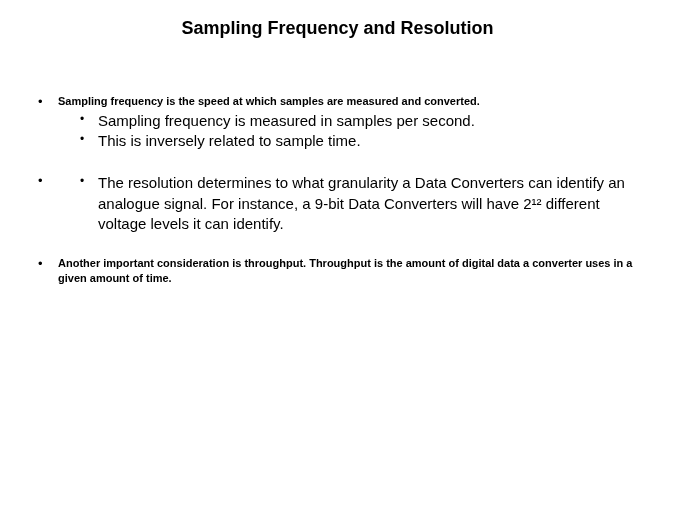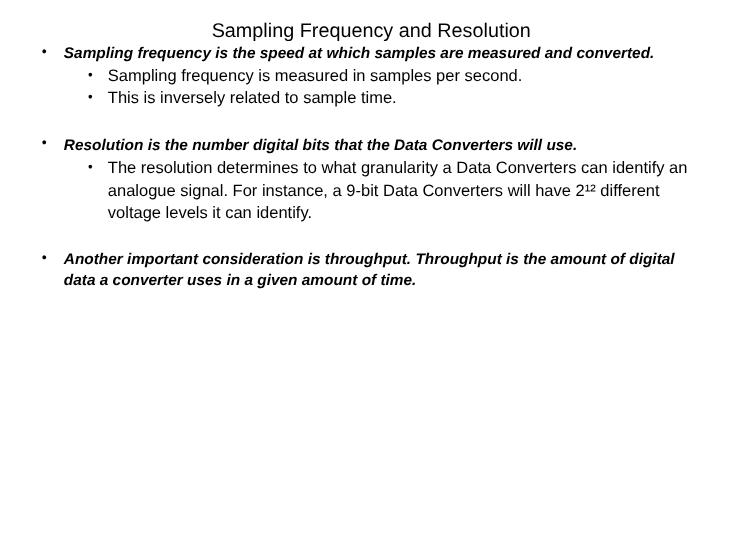--- a/index.html
+++ b/index.html
@@ -9,45 +9,45 @@
     }
     body {
       width: 675px;
       height: 506px;
       background: #ffffff;
       font-family: Verdana, Geneva, sans-serif;
       color: #000000;
       padding: 18px 30px 30px 30px;
     }
     .title {
-      font-weight: normal;
+      font-weight: bold;
       font-size: 18px;
       text-align: center;
+      margin-bottom: 55px;
     }
     .outer-list {
       list-style: none;
       padding-left: 8px;
     }
     .outer-item {
       margin-bottom: 22px;
       position: relative;
       padding-left: 20px;
     }
     .outer-item::before {
       content: "•";
       position: absolute;
       left: 0;
       top: 0;
       font-size: 13px;
     }
     .outer-text {
       font-weight: bold;
-      font-size: 14px;
+      font-size: 11px;
       line-height: 1.35;
-      font-style: italic;
     }
     .inner-list {
       list-style: none;
       padding-left: 22px;
       margin-top: 2px;
     }
     .inner-item {
       position: relative;
       padding-left: 18px;
       font-size: 15px;
@@ -68,21 +68,20 @@
 
 <ul class="outer-list">
   <li class="outer-item">
     <div class="outer-text">Sampling frequency is the speed at which samples are measured and converted.</div>
     <ul class="inner-list">
       <li class="inner-item">Sampling frequency is measured in samples per second.</li>
       <li class="inner-item">This is inversely related to sample time.</li>
     </ul>
   </li>
   <li class="outer-item">
-    <div class="outer-text">Resolution is the number digital bits that the Data Converters will use.</div>
     <ul class="inner-list">
       <li class="inner-item">The resolution determines to what granularity a Data Converters can identify an analogue signal. For instance, a 9-bit Data Converters will have 2¹² different voltage levels it can identify.</li>
     </ul>
   </li>
   <li class="outer-item">
     <div class="outer-text">Another important consideration is throughput. Throughput is the amount of digital data a converter uses in a given amount of time.</div>
   </li>
 </ul>
 
 </body></html>

